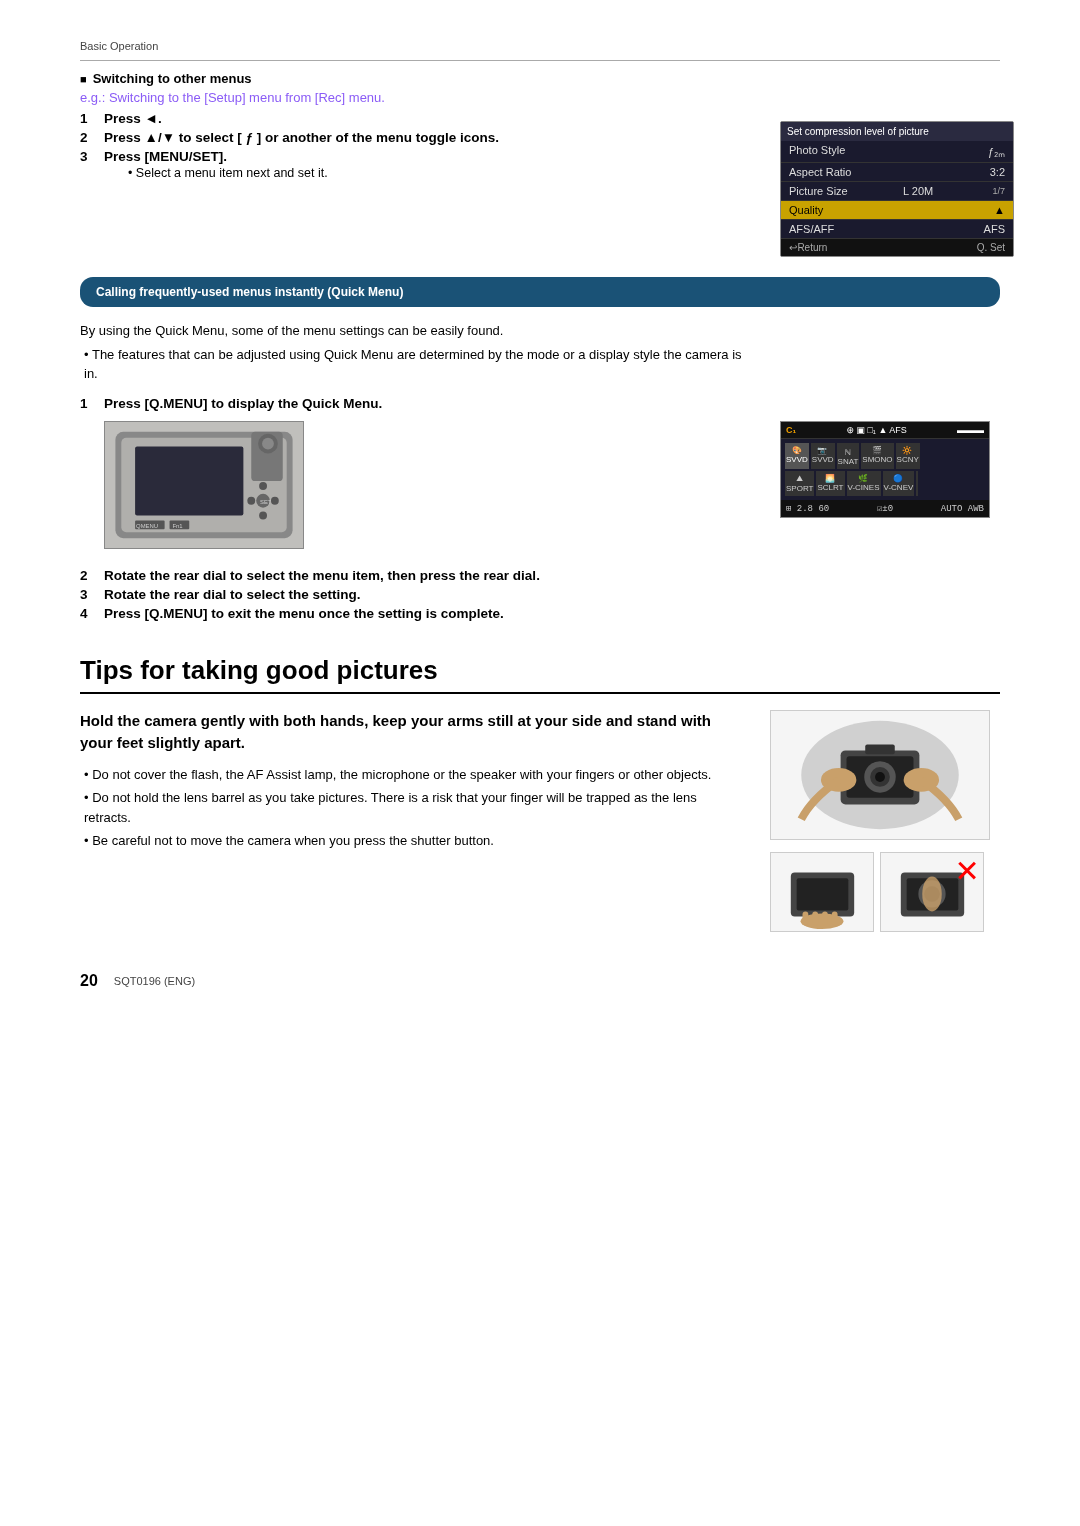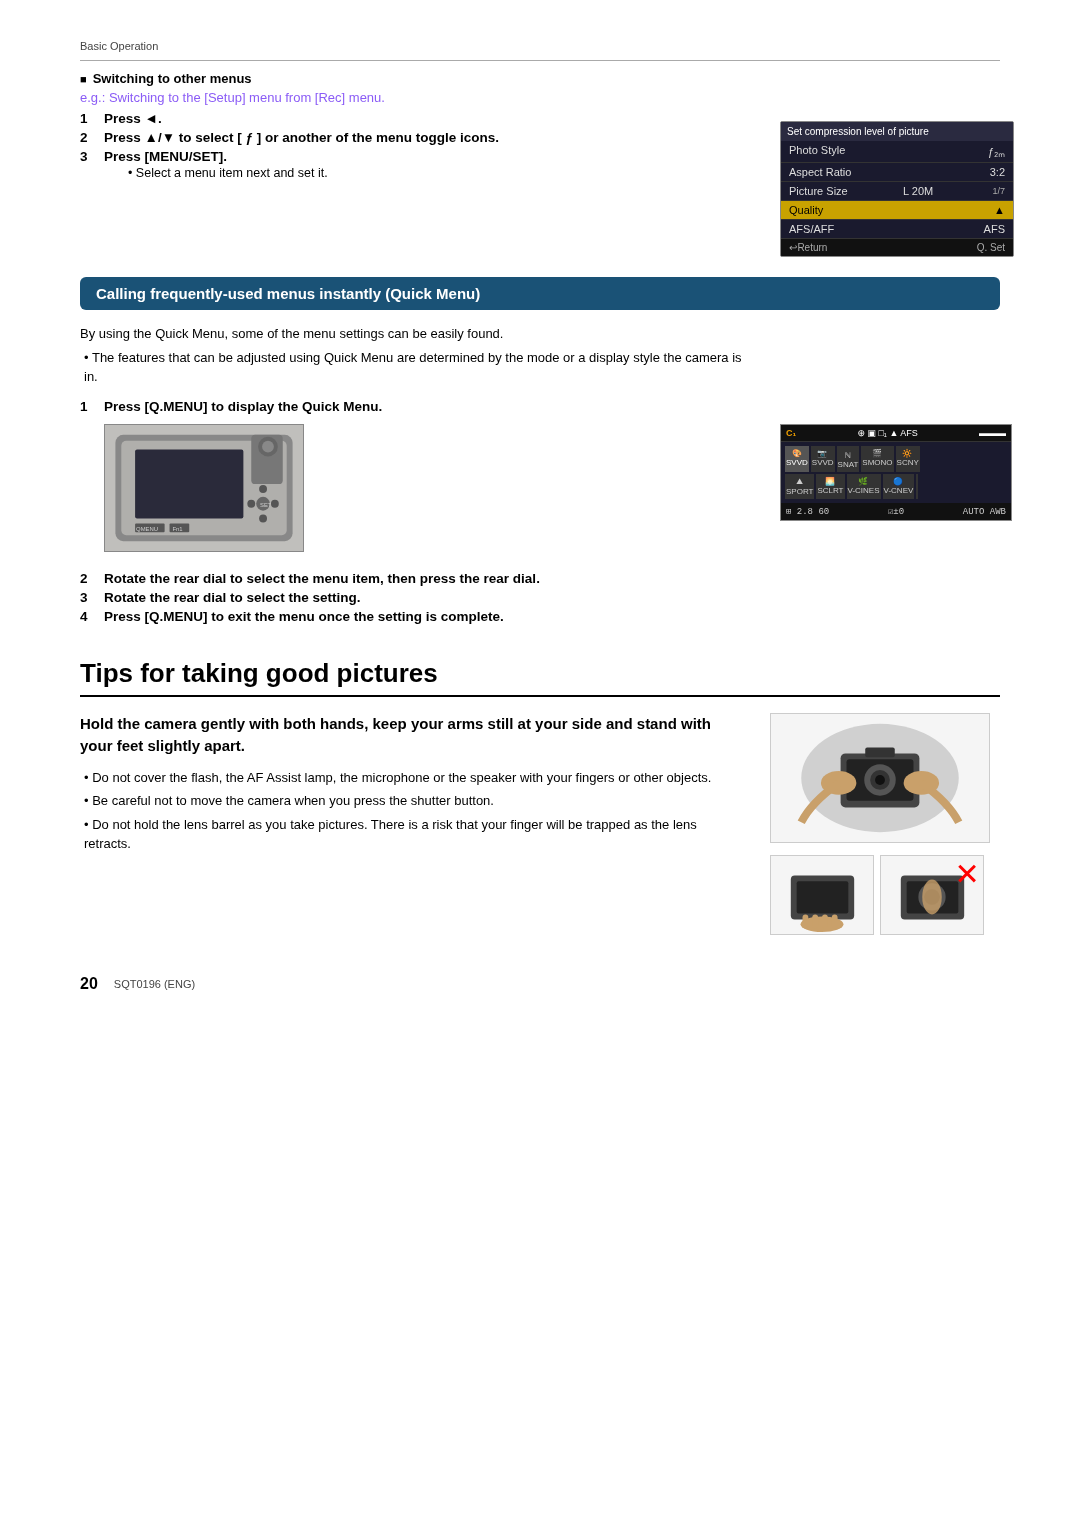--- a/index.html
+++ b/index.html
@@ -123,46 +123,46 @@
       padding: 3px 8px;
       font-size: 10px;
       color: #aaa;
       background: #111;
     }
 
     
     .quick-menu-banner {
       background: #1a5276;
       color: #fff;
-      font-size: 15px;
+      font-size: 12px;
       font-weight: bold;
       padding: 8px 16px;
       margin: 20px 0 14px 0;
-      border-radius: 6px;
+      border-radius: 13px;
     }
 
     .description-text {
       font-size: 13px;
       margin-bottom: 4px;
       line-height: 1.5;
     }
     .bullet-text {
       font-size: 13px;
       margin-bottom: 4px;
       margin-left: 4px;
       line-height: 1.5;
     }
     .bullet-text::before {
       content: '• ';
     }
 
     
     .qmenu-screenshot {
       border: 1px solid #888;
-      width: 232px;
+      width: 210px;
       background: #1a1a2e;
       color: #fff;
       font-size: 10px;
       overflow: hidden;
       margin-top: 10px;
     }
     .qmenu-top-row {
       display: flex;
       justify-content: space-between;
       align-items: center;
@@ -412,22 +412,22 @@
 </div>
 
 <div class="tips-section">
   <div class="tips-title">Tips for taking good pictures</div>
 
   <div class="tips-two-col">
     <div class="tips-text-col">
       <p class="tips-intro-bold">Hold the camera gently with both hands, keep your arms still at your side and stand with your feet slightly apart.</p>
 
       <p class="bullet-text">Do not cover the flash, the AF Assist lamp, the microphone or the speaker with your fingers or other objects.</p>
+      <p class="bullet-text">Do not hold the lens barrel as you take pictures. There is a risk that your finger will be trapped as the lens retracts.</p>
       <p class="bullet-text">Be careful not to move the camera when you press the shutter button.</p>
-      <p class="bullet-text">Do not hold the lens barrel as you take pictures. There is a risk that your finger will be trapped as the lens retracts.</p>
     </div>
 
     <div class="tips-images-col">
 
       <svg width="220" height="130" viewBox="0 0 220 130" style="background:#f5f5f5; border:1px solid #ccc;">
 
         <ellipse cx="110" cy="65" rx="80" ry="55" fill="#d0d0d0"></ellipse>
 
         <rect x="70" y="40" width="80" height="55" rx="5" fill="#444"></rect>
         <rect x="76" y="46" width="68" height="42" rx="3" fill="#222"></rect>

